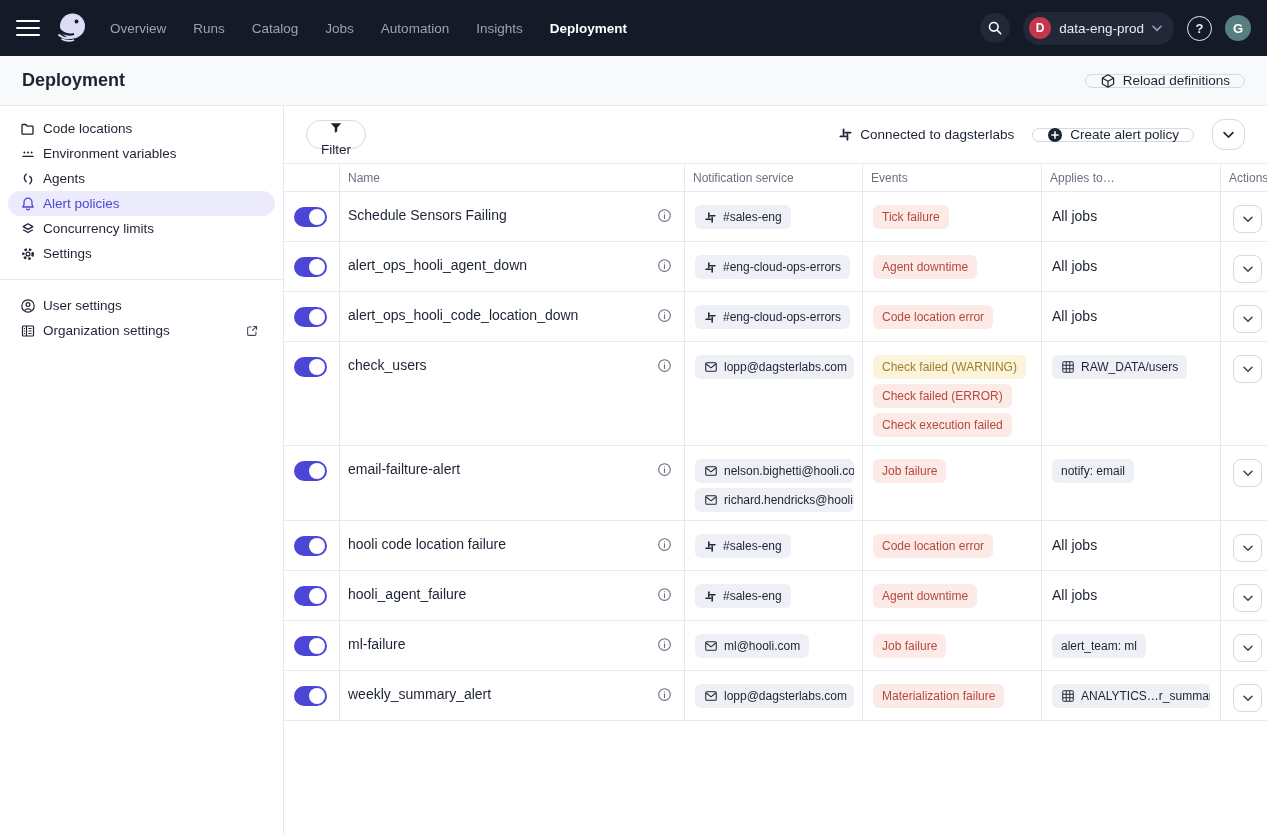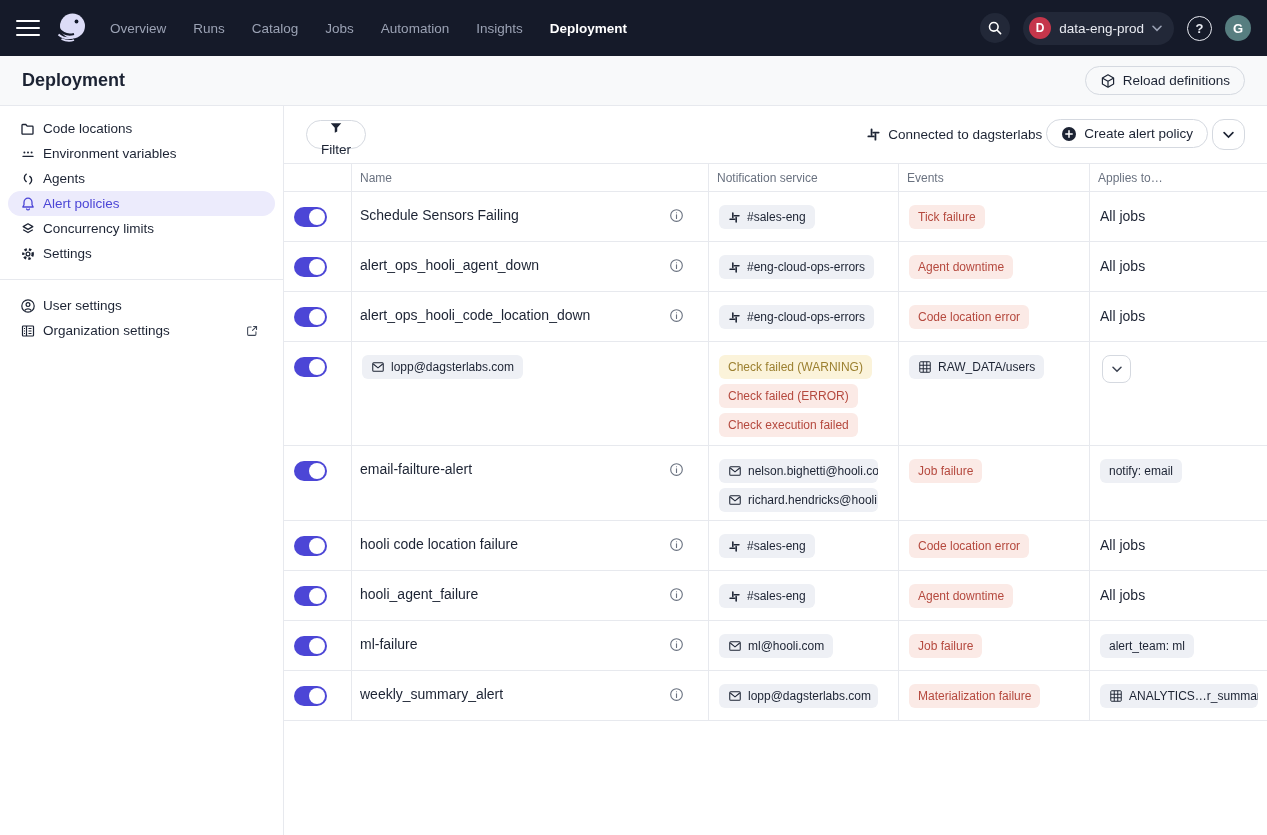--- a/index.html
+++ b/index.html
@@ -22,39 +22,39 @@
   .top-right{margin-left:auto;display:flex;align-items:center;gap:13px;}
   .search-btn{width:30px;height:30px;border-radius:50%;background:#222838;display:flex;align-items:center;justify-content:center;cursor:pointer;}
   .org-pill{height:33px;border-radius:17px;background:#222838;display:flex;align-items:center;gap:8px;padding:0 12px 0 6px;cursor:pointer;}
   .avatar-d{width:22px;height:22px;border-radius:50%;background:var(--d-av);color:#fff;font-size:12px;font-weight:700;display:flex;align-items:center;justify-content:center;}
   .org-name{color:#E9EBF2;font-size:13.5px;font-weight:500;}
   .help-btn{width:25px;height:25px;border-radius:50%;border:1.7px solid #E9EBF2;color:#E9EBF2;font-size:13px;font-weight:700;display:flex;align-items:center;justify-content:center;cursor:pointer;}
   .avatar-g{width:26px;height:26px;border-radius:50%;background:var(--g-av);color:#fff;font-size:13px;font-weight:700;display:flex;align-items:center;justify-content:center;cursor:pointer;}
   
   .page-header{height:50px;background:#F8F9FA;border-bottom:1px solid var(--border);display:flex;align-items:center;padding:0 22px;}
   .page-title{font-size:18px;font-weight:700;color:var(--text);}
-  .pill-btn{display:inline-flex;align-items:center;gap:7px;height:29px;padding:0 14px;border:1px solid var(--btn-border);border-radius:16px;background:#fff;font-size:13.5px;color:var(--text);font-weight:500;cursor:pointer;white-space:nowrap;}
+  .pill-btn{display:inline-flex;align-items:center;gap:7px;height:14px;padding:0 14px;border:1px solid var(--btn-border);border-radius:16px;background:#fff;font-size:13.5px;color:var(--text);font-weight:500;cursor:pointer;white-space:nowrap;}
   .page-header .pill-btn{margin-left:auto;background:#F8F9FA;}
   
   .content{display:flex;height:729px;}
   .sidebar{width:284px;flex:none;border-right:1px solid var(--border);padding-top:10px;background:#fff;}
   .side-item{height:25px;display:flex;align-items:center;gap:7px;margin:0 8px;padding-left:12px;border-radius:14px;font-size:13.5px;color:var(--text);cursor:pointer;}
   .side-item svg{flex:none;}
   .side-item.active{background:var(--sel-bg);color:var(--accent);}
   .side-divider{height:1px;background:var(--border);margin:13px 0;}
   .ext-icon{margin-left:auto;margin-right:16px;display:flex;color:#3F4757;}
   .main{flex:1;min-width:0;display:flex;flex-direction:column;background:#fff;}
   
   .toolbar{height:57px;display:flex;align-items:center;padding:0 22px;}
   .filter-btn{height:29px;border-radius:15px;flex-direction:column;}
-  .toolbar-right{margin-left:auto;display:flex;gap:4px;}
+  .toolbar-right{margin-left:auto;display:flex;align-items:center;gap:18px;}
   .conn-status{display:flex;align-items:center;gap:7px;font-size:13.5px;font-weight:500;color:var(--text);}
   .sq-btn{width:33px;height:31px;border:1px solid var(--btn-border);border-radius:12px;background:#fff;display:flex;align-items:center;justify-content:center;cursor:pointer;}
   
-  .trow,.thead{display:grid;grid-template-columns:55px 345px 178px 179px 179px 1fr;gap:12px;}
+  .trow,.thead{display:grid;grid-template-columns:55px 345px 178px 179px 179px 1fr;}
   .thead{border-top:1px solid var(--border);border-bottom:1px solid var(--border);}
   .trow{border-bottom:1px solid var(--border);}
   .cell{border-left:1px solid var(--border);min-width:0;}
   .cell:first-child{border-left:none;}
   .th{font-size:12px;color:var(--muted);padding:7px 8px 6px;white-space:nowrap;overflow:hidden;}
   .toggle-cell{padding:15px 0 0 10px;}
   .toggle{width:33px;height:20px;border-radius:10px;background:var(--accent);position:relative;cursor:pointer;}
   .toggle .knob{position:absolute;top:2px;right:2px;width:16px;height:16px;border-radius:50%;background:#fff;}
   .name-cell{display:flex;justify-content:space-between;align-items:flex-start;padding:15px 12px 0 8px;}
   .row-name{font-size:14px;color:var(--text);}
@@ -391,20 +391,30 @@
       </button>
     </div>
   </div>
 
   <div class="trow" style="min-height: 100px;">
     <div class="cell toggle-cell">
       <div class="toggle">
                 <div class="knob"></div>
               </div>
     </div>
+    <div class="cell name-cell">
+      <span class="row-name">check_users</span>
+      <span class="info">
+        <svg width="15" height="15" viewBox="0 0 16 16" fill="none" stroke="#6A7280" stroke-width="1.2">
+                  <circle cx="8" cy="8" r="6.2"></circle>
+                  <path d="M8 7.3v3.8" stroke-linecap="round"></path>
+                  <circle cx="8" cy="5" r="0.6" fill="#6A7280" stroke="none"></circle>
+                </svg>
+      </span>
+    </div>
     <div class="cell badges-cell notif-cell">
               <span class="badge">
                 <span style="display: flex;">
                   <svg width="14" height="14" viewBox="0 0 16 16" fill="none" stroke="#1C2333" stroke-width="1.2">
                     <rect x="2" y="3.2" width="12" height="9.6" rx="1.2"></rect>
                     <path d="m2.6 4.6 5.4 4.3 5.4-4.3"></path>
                   </svg>
                 </span>
                 <span>lopp@dagsterlabs.com</span>
               </span>

